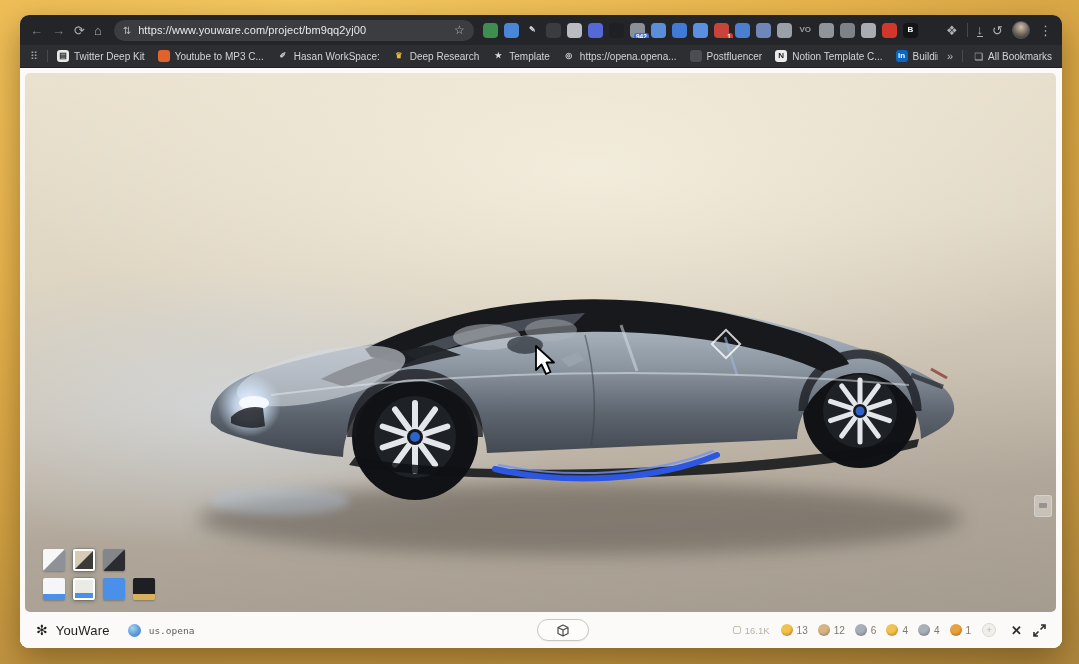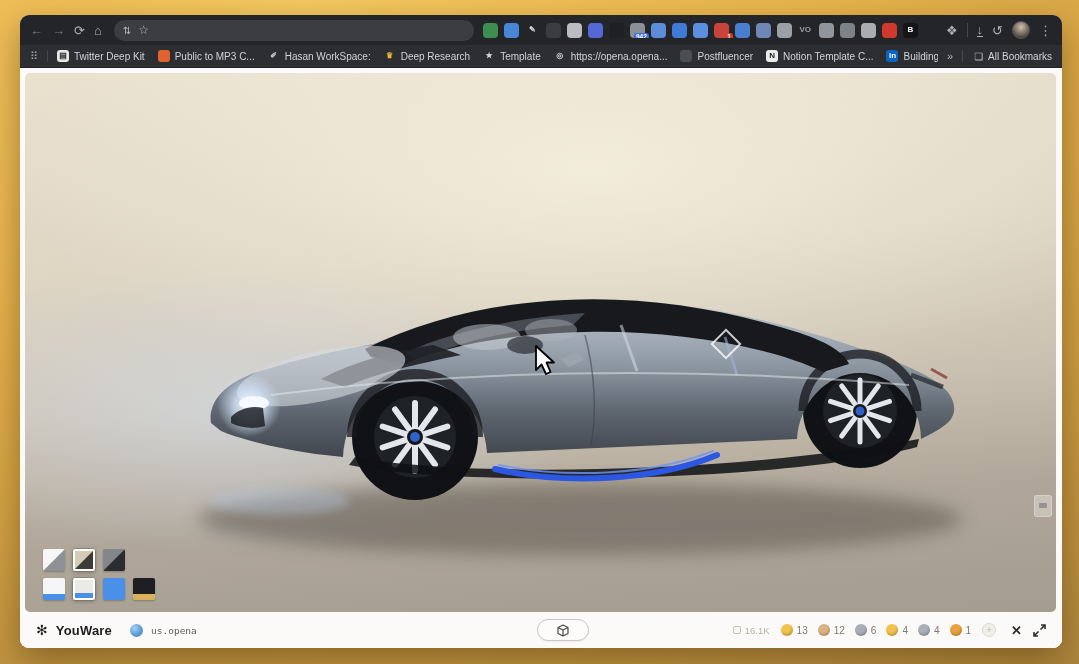--- a/index.html
+++ b/index.html
@@ -73,21 +73,21 @@
   .side-btn { position:absolute; right:4px; top:422px; width:18px; height:22px; border-radius:3px;
     background:rgba(255,255,255,.32); box-shadow:inset 0 0 0 1px rgba(255,255,255,.25); }
   .side-btn::after{ content:""; position:absolute; left:5px; top:8px; width:8px; height:5px;
     background:rgba(90,90,95,.45); border-radius:1px; }
 
   
   .footer { position:absolute; left:0; right:0; bottom:0; height:36px; display:flex; align-items:center;
     padding:0 16px; background:#fbfaf8; }
   .f-left { display:flex; align-items:center; gap:8px; }
   .logo { font-size:14px; color:#1f1f22; }
-  .brand { font-size:13px; font-weight:bold; color:#1d1d1f; letter-spacing:.2px; }
+  .brand { font-size:13px; font-weight:normal; color:#1d1d1f; letter-spacing:.2px; }
   .globe { width:13px; height:13px; border-radius:50%; margin-left:10px;
     background:radial-gradient(circle at 35% 32%, #a6d4f2 0%, #5d9ad6 55%, #3f7cba 100%); }
   .locale { font-family:"DejaVu Sans Mono", monospace; font-size:9.5px; color:#5c5d60; }
   .f-center { position:absolute; left:calc(50% + 22px); transform:translateX(-50%);
     width:52px; height:22px; border:1px solid #c9c7c1; border-radius:11px; background:#fdfcfb;
     display:flex; align-items:center; justify-content:center; box-shadow:0 1px 1px rgba(0,0,0,.05); }
   .f-right { margin-left:auto; display:flex; align-items:center; gap:11px; }
   .views { display:flex; align-items:center; gap:4px; color:#b9b2a4; font-size:9.5px; }
   .views i { width:8px; height:8px; border:1px solid #c6c0b2; border-radius:2px; }
   .rx-list { display:flex; align-items:center; gap:10px; }
@@ -105,20 +105,21 @@
 <div class="stage">
   <div class="window">
 
     <div class="toolbar">
       <span class="nav dim">←</span>
       <span class="nav dim">→</span>
       <span class="nav">⟳</span>
       <span class="nav">⌂</span>
       <div class="urlbar">
         <span class="site-ico">⇅</span>
+        <span class="url">https://www.youware.com/project/bm9qq2yj00</span>
         <span class="star">☆</span>
       </div>
       <div class="ext-row">
 
       <span class="ext" style="--c: #3e8e4f;">
             <i class="glyph"></i>
 
           </span>
           <span class="ext" style="--c: #4a86d8;">
             <i class="glyph"></i>
@@ -217,21 +218,21 @@
       <span class="bm">
             <i class="bm-ico" style="--c: #e9e9e9; --gc: #2b2b2b;">
               <em>▤</em>
             </i>
             <u>Twitter Deep Kit</u>
           </span>
           <span class="bm">
             <i class="bm-ico" style="--c: #e0622e;">
               <em></em>
             </i>
-            <u>Public to MP3 C...</u>
+            <u>Youtube to MP3 C...</u>
           </span>
           <span class="bm">
             <i class="bm-ico" style="--c: transparent; --gc: #c9c9cc;">
               <em>✐</em>
             </i>
             <u>Hasan WorkSpace:</u>
           </span>
           <span class="bm">
             <i class="bm-ico" style="--c: transparent; --gc: #e8b93c;">
               <em>♛</em>

